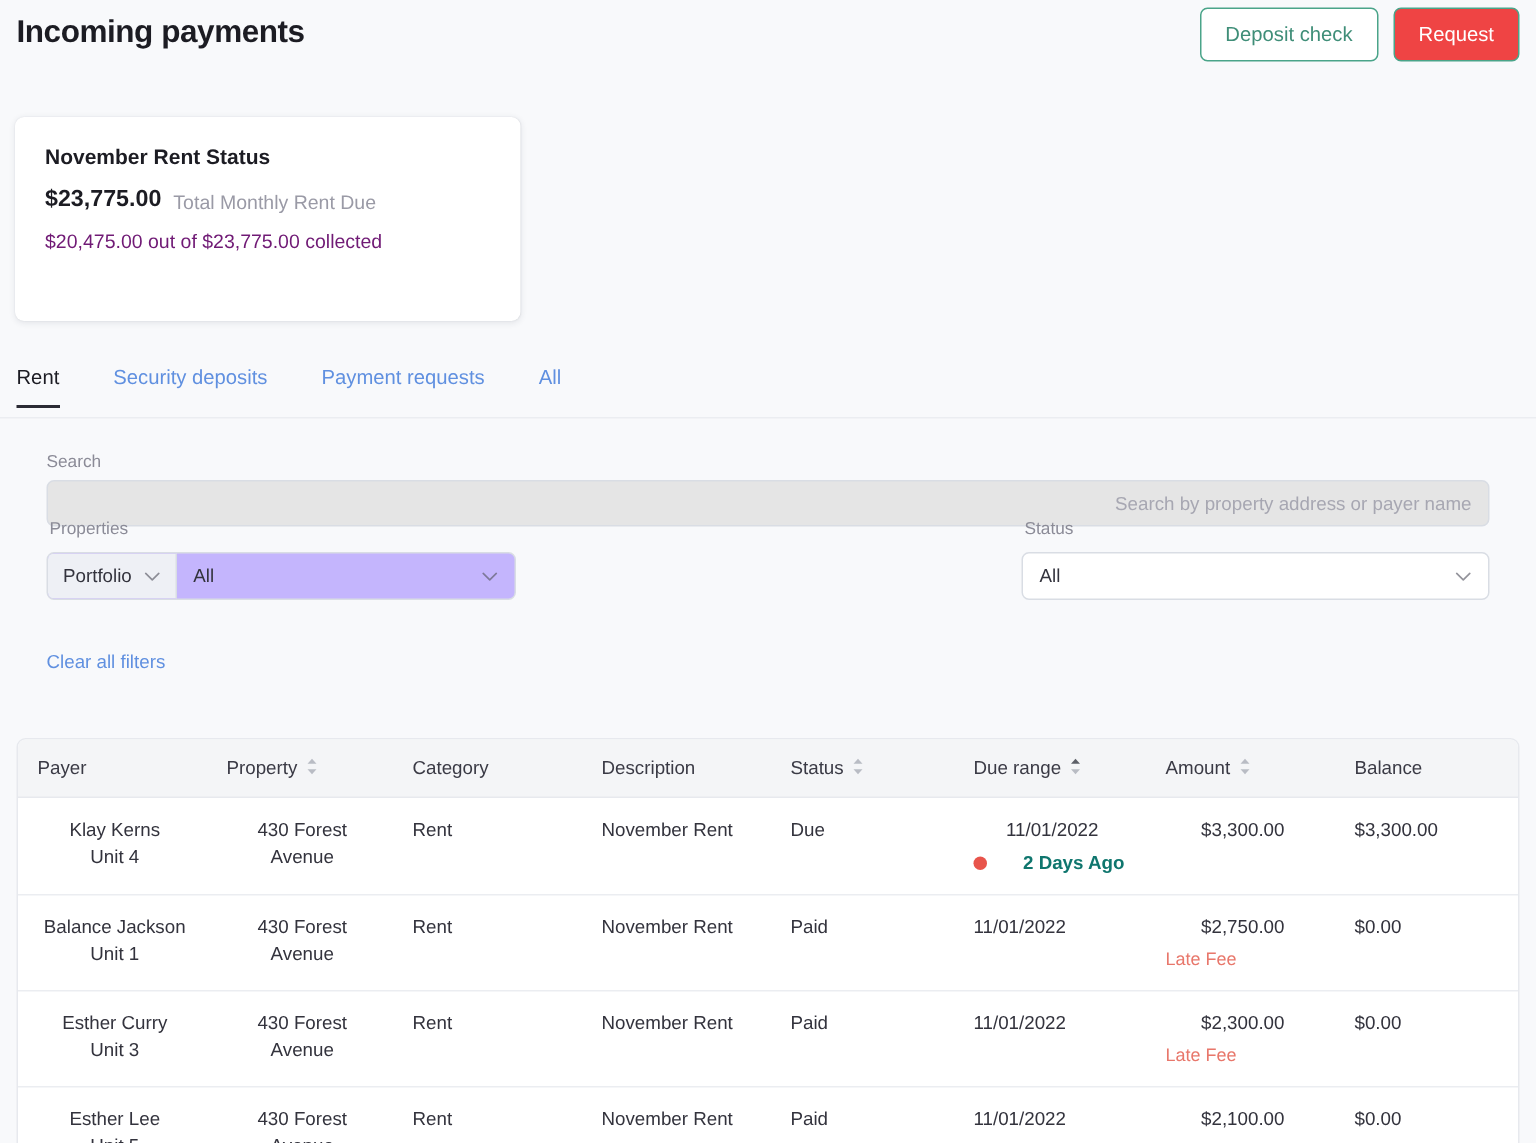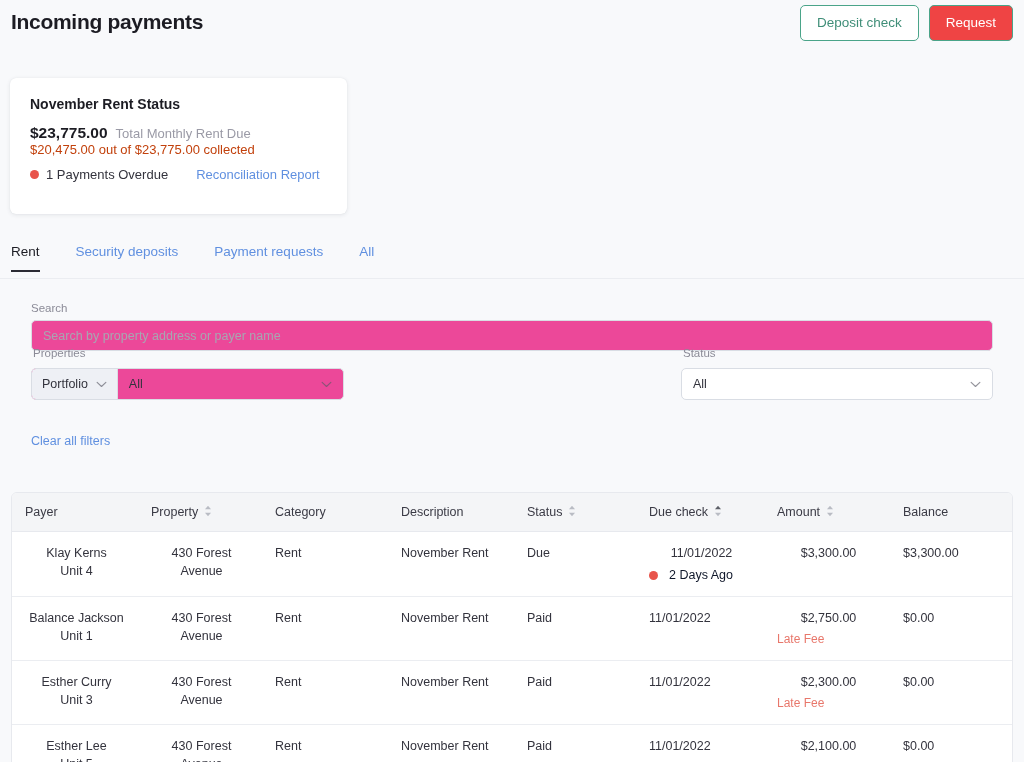--- a/index.html
+++ b/index.html
@@ -55,25 +55,25 @@
     background: #ffffff;
     border-radius: 6px;
     box-shadow: 0 1px 4px rgba(40,50,70,0.10), 0 0 1px rgba(40,50,70,0.10);
     padding: 18px 20px;
   }
   .card-title {
     font-size: 14px; font-weight: 700; color: #1c1c23;
     margin: 0 0 12px 0;
   }
   .card-amount-row {
-    display: flex; align-items: center; gap: 8px; 
+    display: flex; align-items: flex-end; gap: 8px; margin-bottom: 11px;
   }
   .card-amount { font-size: 15.5px; font-weight: 700; color: #1c1c23; }
   .card-amount-label { font-size: 13px; color: #9a9aa6; }
-  .card-collected { font-size: 13px; color: #c2410c; margin-bottom: 10px; }
+  .card-collected { font-size: 13px; color: #701a75; margin-bottom: 28px; }
   .card-footer { display: flex; align-items: center; gap: 28px; }
   .overdue { display: flex; align-items: center; gap: 7px; font-size: 13px; color: #33333d; }
   .dot {
     width: 9px; height: 9px; border-radius: 50%;
     background: #e8544b; display: inline-block; flex: none;
   }
   .link { color: #6090e0; font-size: 13px; text-decoration: none; cursor: pointer; }
 
   
   .tabs {
@@ -96,33 +96,33 @@
 
   
   .filters { position: absolute; left: 0; top: 296px; width: 1024px; }
   .field-label {
     font-size: 11.5px; color: #8b8b97; margin-bottom: 6px;
   }
   .search-wrap { position: absolute; left: 31px; top: 6px; width: 962px; }
   .text-input {
     width: 962px; height: 31px;
     border: 1px solid #d9dde4; border-radius: 5px;
-    background: #ec4899; padding: 0 11px;
+    background: #e5e5e5; padding: 0 11px;
     font-size: 12.5px; font-family: "Liberation Sans", sans-serif;
-    color: #2b2b34; outline: none;
+    color: #2b2b34; outline: none; text-align: right;
   }
   .text-input::placeholder { color: #a7a7b2; }
 
   .filter-row { position: absolute; left: 0; top: 72px; width: 944px; height: 36px; }
   .filter-group { position: absolute; top: 0; }
   .filter-group .field-label { position: absolute; top: -21px; left: 2px; }
 
   .combo {
     display: flex; align-items: stretch; height: 32px;
-    border: 1px solid #d9dde4; border-radius: 5px; background: #ec4899;
+    border: 1px solid #d9dde4; border-radius: 5px; background: #c4b5fd;
     overflow: hidden;
   }
   .combo-pill {
     display: flex; align-items: center; gap: 8px;
     background: #eef0f5;
     border-right: 1px solid #d9dde4;
     padding: 0 10px;
     font-size: 12.5px; color: #33333d;
     cursor: pointer; white-space: nowrap;
   }
@@ -165,22 +165,22 @@
   tbody td {
     padding: 12px 10px 12px 13px;
     font-size: 12.5px; color: #33333d;
     border-bottom: 1px solid #ebedf1;
     vertical-align: top;
     line-height: 18px;
   }
   tbody tr:last-child td { border-bottom: none; }
   .sub { display: block; text-align: center; }
   .sub-note {
-    display: flex; align-items: center; gap: 11px;
-    margin-top: 4px; font-size: 12.5px; color: #0f172a;
+    display: flex; align-items: center; gap: 24px;
+    margin-top: 4px; font-size: 12.5px; color: #0f766e; font-weight: bold;
   }
   .late-fee { display: block; margin-top: 3px; font-size: 12px; color: #e8776b; }
 </style>
 </head>
 <body>
 
 <div class="page">
 
   <div class="header">
     <div class="page-title">Incoming payments</div>
@@ -190,27 +190,20 @@
     </div>
   </div>
 
   <div class="status-card">
     <div class="card-title">November Rent Status</div>
     <div class="card-amount-row">
       <span class="card-amount">$23,775.00</span>
       <span class="card-amount-label">Total Monthly Rent Due</span>
     </div>
     <div class="card-collected">$20,475.00 out of $23,775.00 collected</div>
-    <div class="card-footer">
-      <div class="overdue">
-        <span class="dot"></span>
-        <span>1 Payments Overdue</span>
-      </div>
-      <a class="link">Reconciliation Report</a>
-    </div>
   </div>
 
   <div class="tabs">
     <div class="tab active">Rent</div>
     <div class="tab">Security deposits</div>
     <div class="tab">Payment requests</div>
     <div class="tab">All</div>
   </div>
   <div class="tabs-rule"></div>
 
@@ -298,21 +291,21 @@
             <span class="th-inner">
               <span>Status</span>
               <svg class="sort-ico" viewBox="0 0 8 12">
                 <path d="M4 0.8 L7 4.2 L1 4.2 Z" fill="#b9bcc4"></path>
                 <path d="M4 11.2 L1 7.8 L7 7.8 Z" fill="#b9bcc4"></path>
               </svg>
             </span>
           </th>
           <th>
             <span class="th-inner">
-              <span>Due check</span>
+              <span>Due range</span>
               <svg class="sort-ico" viewBox="0 0 8 12">
                 <path d="M4 0.8 L7 4.2 L1 4.2 Z" fill="#5d6068"></path>
                 <path d="M4 11.2 L1 7.8 L7 7.8 Z" fill="#b9bcc4"></path>
               </svg>
             </span>
           </th>
           <th>
             <span class="th-inner">
               <span>Amount</span>
               <svg class="sort-ico" viewBox="0 0 8 12">

